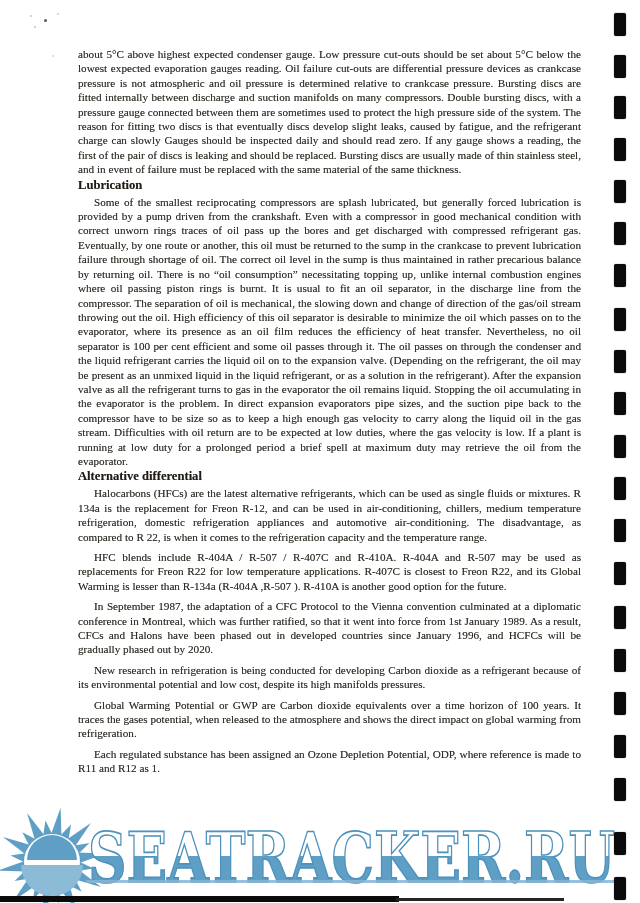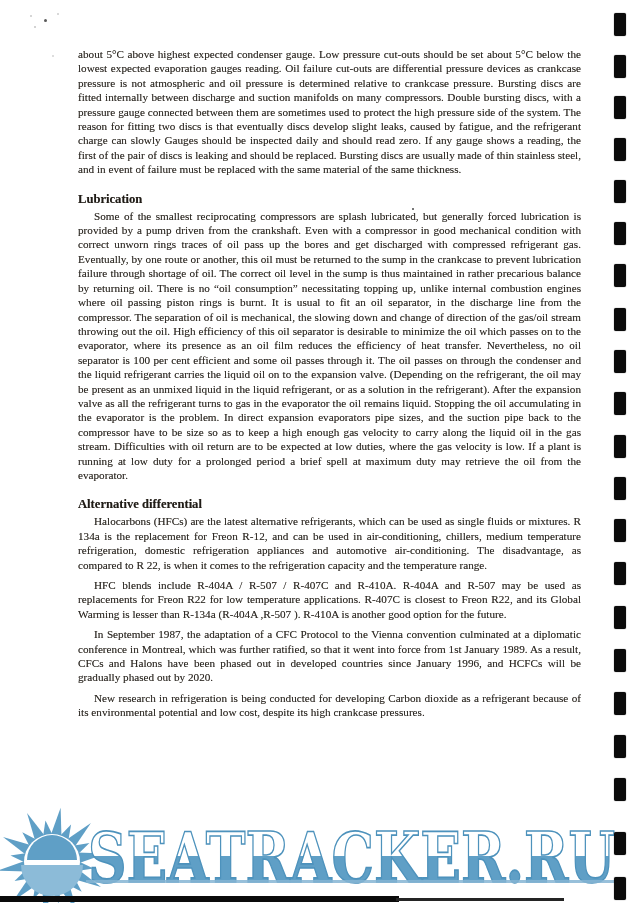--- a/index.html
+++ b/index.html
@@ -17,21 +17,21 @@
     font-size:11.2px;line-height:14.4px;
     color:#2f2b26;
     text-align:justify;
     text-shadow:0 0 .4px rgba(60,54,46,.55);
   }
   .para{margin:0 0 6px 0;}
   .para.tight{margin-bottom:1px;font-family:Liberation Serif, serif;}
   .para.indent{text-indent:16px;}
   .sec-heading{
     font-size:12.6px;font-weight:bold;color:#201c17;
-    margin:16px 0 3px 0;line-height:13px;text-align:left;
+    margin:2px 0 3px 0;line-height:13px;text-align:left;
   }
   
   .bind-mark{
     position:absolute;left:614px;width:12px;height:23px;
     background:#0b0b0b;border-radius:2px;
     box-shadow:0 0 1px 0 #333;
   }
   
   .speck{position:absolute;border-radius:50%;}
   
@@ -57,21 +57,23 @@
   <div class="speck" style="left:412px;top:208px;width:2px;height:2px;background:#4a4a4a;"></div>
 
   <div class="text-col">
     <div class="para tight">about 5°C above highest expected condenser gauge. Low pressure cut-outs should be set about 5°C below the lowest expected evaporation gauges reading. Oil failure cut-outs are differential pressure devices as crankcase pressure is not atmospheric and oil pressure is determined relative to crankcase pressure. Bursting discs are fitted internally between discharge and suction manifolds on many compressors. Double bursting discs, with a pressure gauge connected between them are sometimes used to protect the high pressure side of the system. The reason for fitting two discs is that eventually discs develop slight leaks, caused by fatigue, and the refrigerant charge can slowly Gauges should be inspected daily and should read zero. If any gauge shows a reading, the first of the pair of discs is leaking and should be replaced. Bursting discs are usually made of thin stainless steel, and in event of failure must be replaced with the same material of the same thickness.</div>
     <div class="sec-heading">Lubrication</div>
     <div class="para tight indent">Some of the smallest reciprocating compressors are splash lubricated, but generally forced lubrication is provided by a pump driven from the crankshaft. Even with a compressor in good mechanical condition with correct unworn rings traces of oil pass up the bores and get discharged with compressed refrigerant gas. Eventually, by one route or another, this oil must be returned to the sump in the crankcase to prevent lubrication failure through shortage of oil. The correct oil level in the sump is thus maintained in rather precarious balance by returning oil. There is no “oil consumption” necessitating topping up, unlike internal combustion engines where oil passing piston rings is burnt. It is usual to fit an oil separator, in the discharge line from the compressor. The separation of oil is mechanical, the slowing down and change of direction of the gas/oil stream throwing out the oil. High efficiency of this oil separator is desirable to minimize the oil which passes on to the evaporator, where its presence as an oil film reduces the efficiency of heat transfer. Nevertheless, no oil separator is 100 per cent efficient and some oil passes through it. The oil passes on through the condenser and the liquid refrigerant carries the liquid oil on to the expansion valve. (Depending on the refrigerant, the oil may be present as an unmixed liquid in the liquid refrigerant, or as a solution in the refrigerant). After the expansion valve as all the refrigerant turns to gas in the evaporator the oil remains liquid. Stopping the oil accumulating in the evaporator is the problem. In direct expansion evaporators pipe sizes, and the suction pipe back to the compressor have to be size so as to keep a high enough gas velocity to carry along the liquid oil in the gas stream. Difficulties with oil return are to be expected at low duties, where the gas velocity is low. If a plant is running at low duty for a prolonged period a brief spell at maximum duty may retrieve the oil from the evaporator.</div>
     <div class="sec-heading">Alternative differential</div>
     <div class="para indent">Halocarbons (HFCs) are the latest alternative refrigerants, which can be used as single fluids or mixtures. R 134a is the replacement for Freon R-12, and can be used in air-conditioning, chillers, medium temperature refrigeration, domestic refrigeration appliances and automotive air-conditioning. The disadvantage, as compared to R 22, is when it comes to the refrigeration capacity and the temperature range.</div>
     <div class="para indent">HFC blends include R-404A / R-507 / R-407C and R-410A. R-404A and R-507 may be used as replacements for Freon R22 for low temperature applications. R-407C is closest to Freon R22, and its Global Warming is lesser than R-134a (R-404A ,R-507 ). R-410A is another good option for the future.</div>
     <div class="para indent">In September 1987, the adaptation of a CFC Protocol to the Vienna convention culminated at a diplomatic conference in Montreal, which was further ratified, so that it went into force from 1st January 1989. As a result, CFCs and Halons have been phased out in developed countries since January 1996, and HCFCs will be gradually phased out by 2020.</div>
-    <div class="para indent">New research in refrigeration is being conducted for developing Carbon dioxide as a refrigerant because of its environmental potential and low cost, despite its high crankcase pressures.</div>
+    <div class="para indent">New research in refrigeration is being conducted for developing Carbon dioxide as a refrigerant because of its environmental potential and low cost, despite its high manifolds pressures.</div>
+    <div class="para indent">Global Warming Potential or GWP are Carbon dioxide equivalents over a time horizon of 100 years. It traces the gases potential, when released to the atmosphere and shows the direct impact on global warming from refrigeration.</div>
+    <div class="para indent">Each regulated substance has been assigned an Ozone Depletion Potential, ODP, where reference is made to R11 and R12 as 1.</div>
   </div>
 
   <svg class="wm-svg" viewBox="0 0 640 103" xmlns="http://www.w3.org/2000/svg">
     <defs>
       <linearGradient id="wmgrad" gradientUnits="userSpaceOnUse" x1="0" y1="30" x2="0" y2="82">
         <stop offset="0" stop-color="#ffffff"></stop>
         <stop offset="0.5" stop-color="#ffffff"></stop>
         <stop offset="0.5" stop-color="#5f9fc6"></stop>
         <stop offset="1" stop-color="#5f9fc6"></stop>
       </linearGradient>

